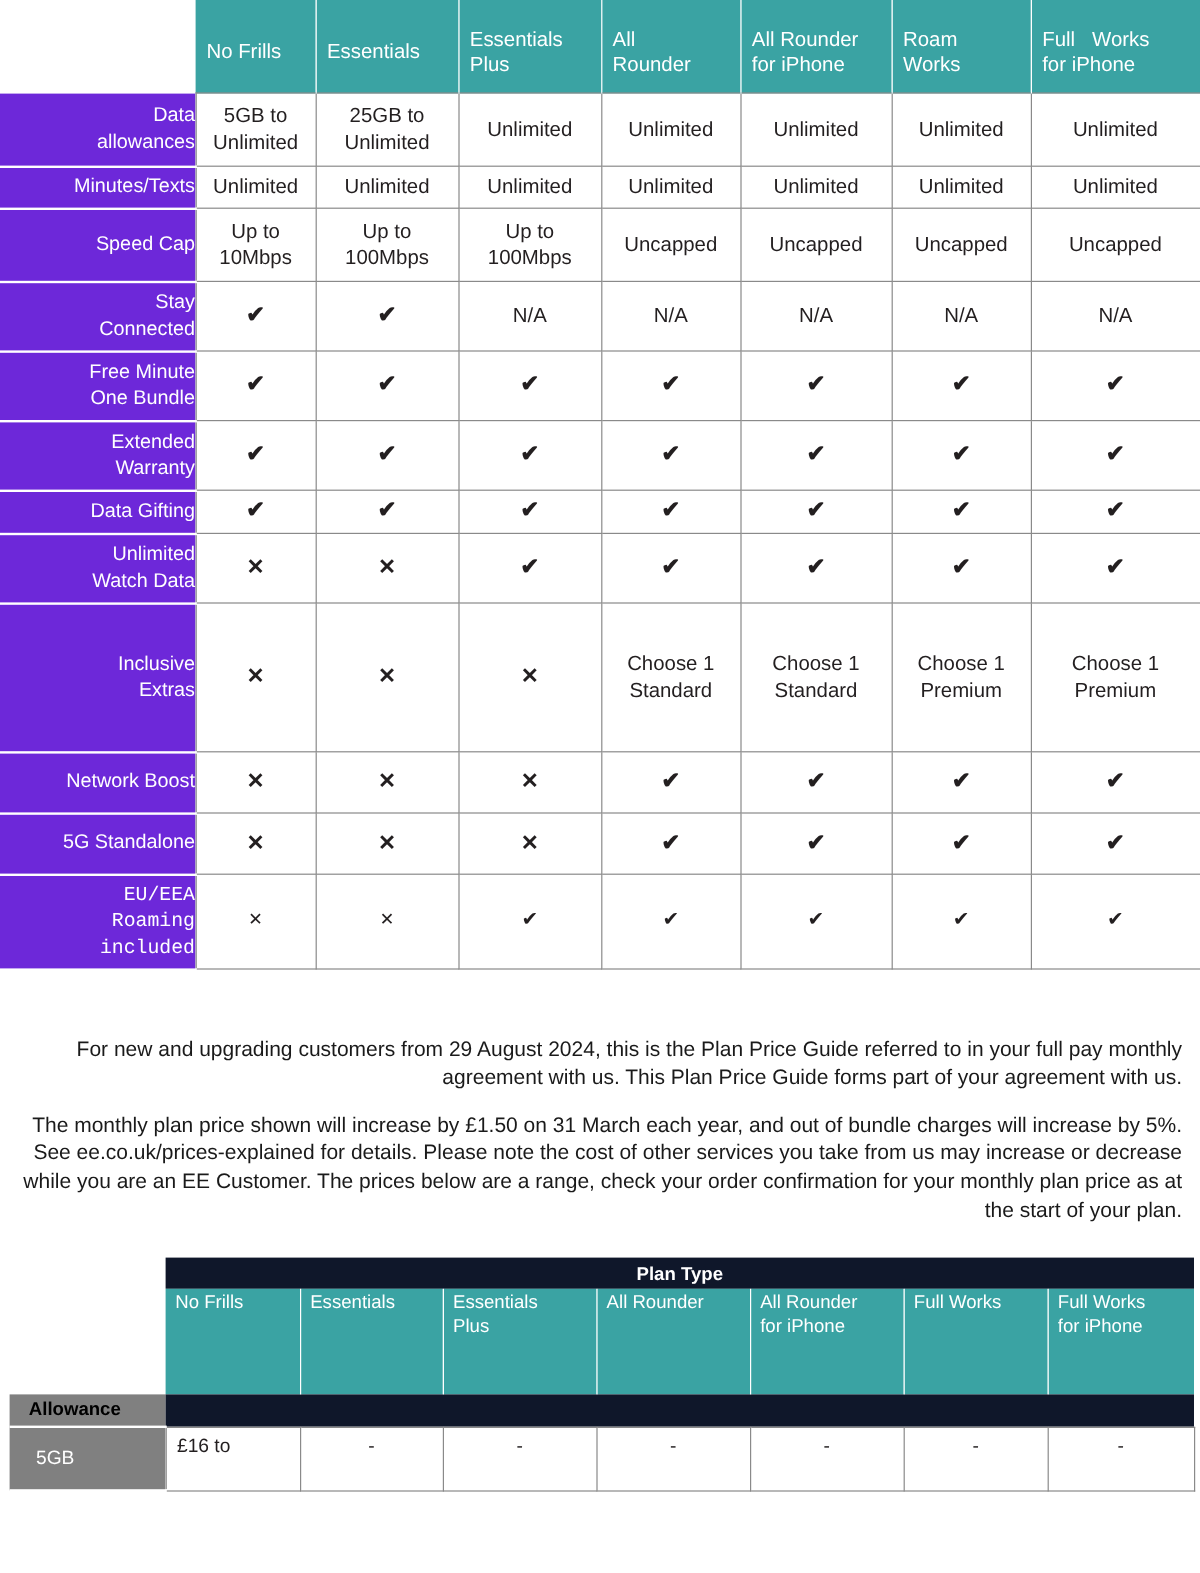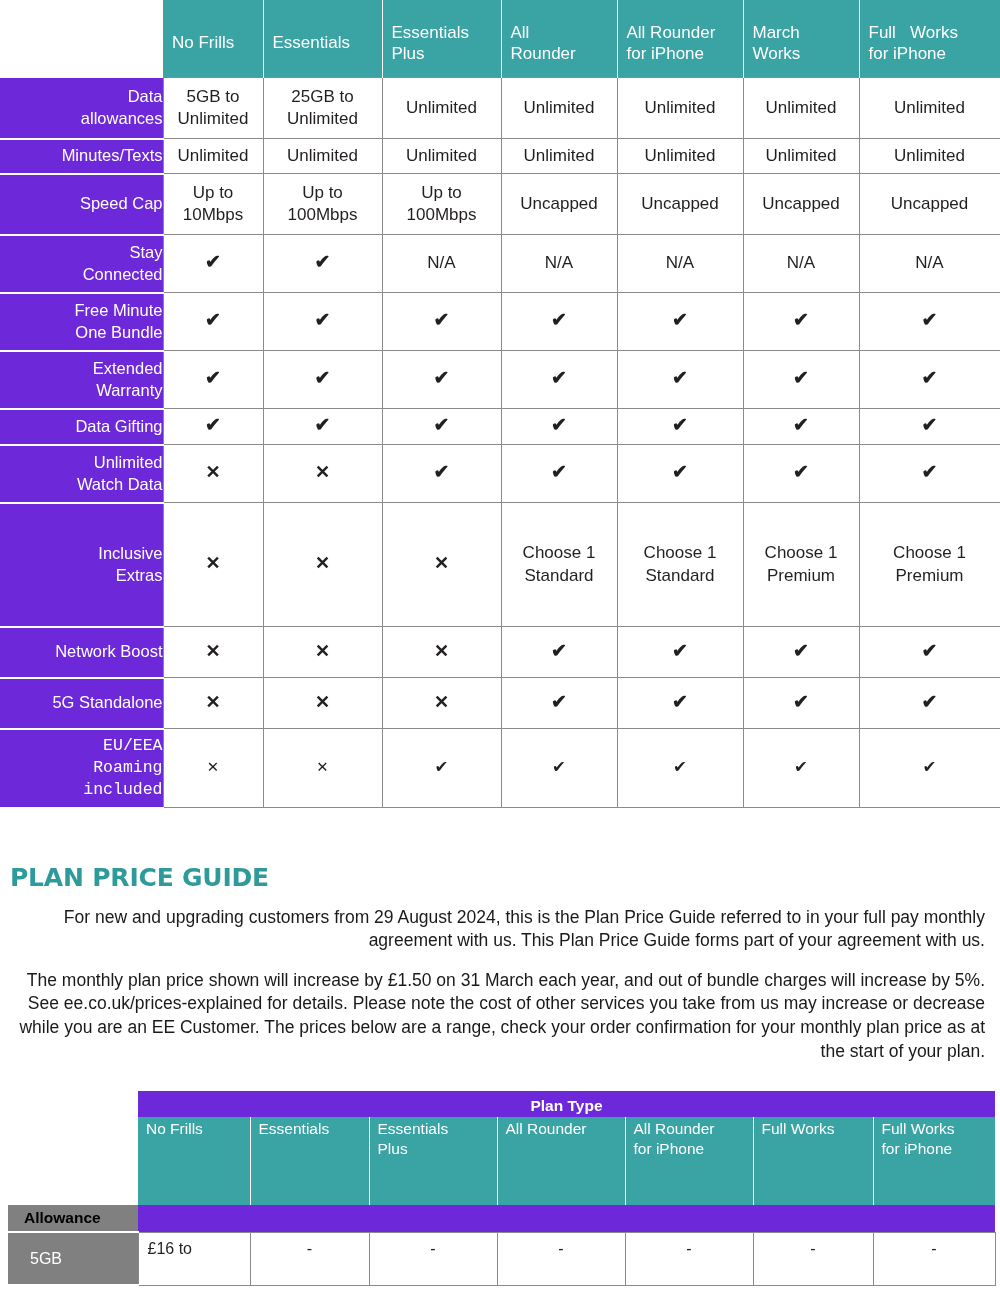--- a/index.html
+++ b/index.html
@@ -122,21 +122,21 @@
   }
   #price-table {
     border-collapse: collapse;
     table-layout: fixed;
     width: 980px;
   }
   #price-table td, #price-table th { padding: 0; margin: 0; }
 
   .pt-corner-top { width: 130px; background: #ffffff; border: none; }
   .pt-plantype {
-    background: #6d28d9;
+    background: #0f172a;
     color: #ffffff;
     font-size: 15.5px;
     font-weight: bold;
     text-align: center;
     height: 22px;
     padding: 4px 0 0 0 !important;
     border: none;
   }
   .pt-head {
     background: #3aa3a3;
@@ -220,21 +220,21 @@
       </th>
       <th class="plan-head">
         <span class="nw">All</span><br>
         <span class="nw">Rounder</span>
       </th>
       <th class="plan-head">
         <span class="nw">All Rounder</span><br>
         <span class="nw">for iPhone</span>
       </th>
       <th class="plan-head">
-        <span class="nw">March</span><br>
+        <span class="nw">Roam</span><br>
         <span class="nw">Works</span>
       </th>
       <th class="plan-head">
         <span class="nw">Full   Works</span><br>
         <span class="nw">for iPhone</span>
       </th>
     </tr>
   </thead>
   <tbody id="compare-body">
       <tr class="r-data">
@@ -354,21 +354,20 @@
         <td class="vcell"><span class="mark check">✔</span></td>
         <td class="vcell"><span class="mark check">✔</span></td>
         <td class="vcell"><span class="mark check">✔</span></td>
         <td class="vcell"><span class="mark check">✔</span></td>
         <td class="vcell"><span class="mark check">✔</span></td>
       </tr>
     </tbody>
 </table>
 
 <div id="price-guide-section">
-  <div id="price-guide-heading">PLAN PRICE GUIDE</div>
   <p class="body-par">For new and upgrading customers from 29 August 2024, this is the Plan Price Guide referred to in your full pay monthly agreement with us. This Plan Price Guide forms part of your agreement with us.</p>
   <p class="body-par">The monthly plan price shown will increase by £1.50 on 31 March each year, and out of bundle charges will increase by 5%.  See ee.co.uk/prices-explained for details.  Please note the cost of other services you take from us may increase or decrease while you are an EE Customer. The prices below are a range, check your order confirmation for your monthly plan price as at the start of your plan.</p>
 </div>
 
 <div id="price-table-wrap">
   <table id="price-table">
     <colgroup>
       <col style="width:130px">
       <col style="width:112px">
         <col style="width:119px">

